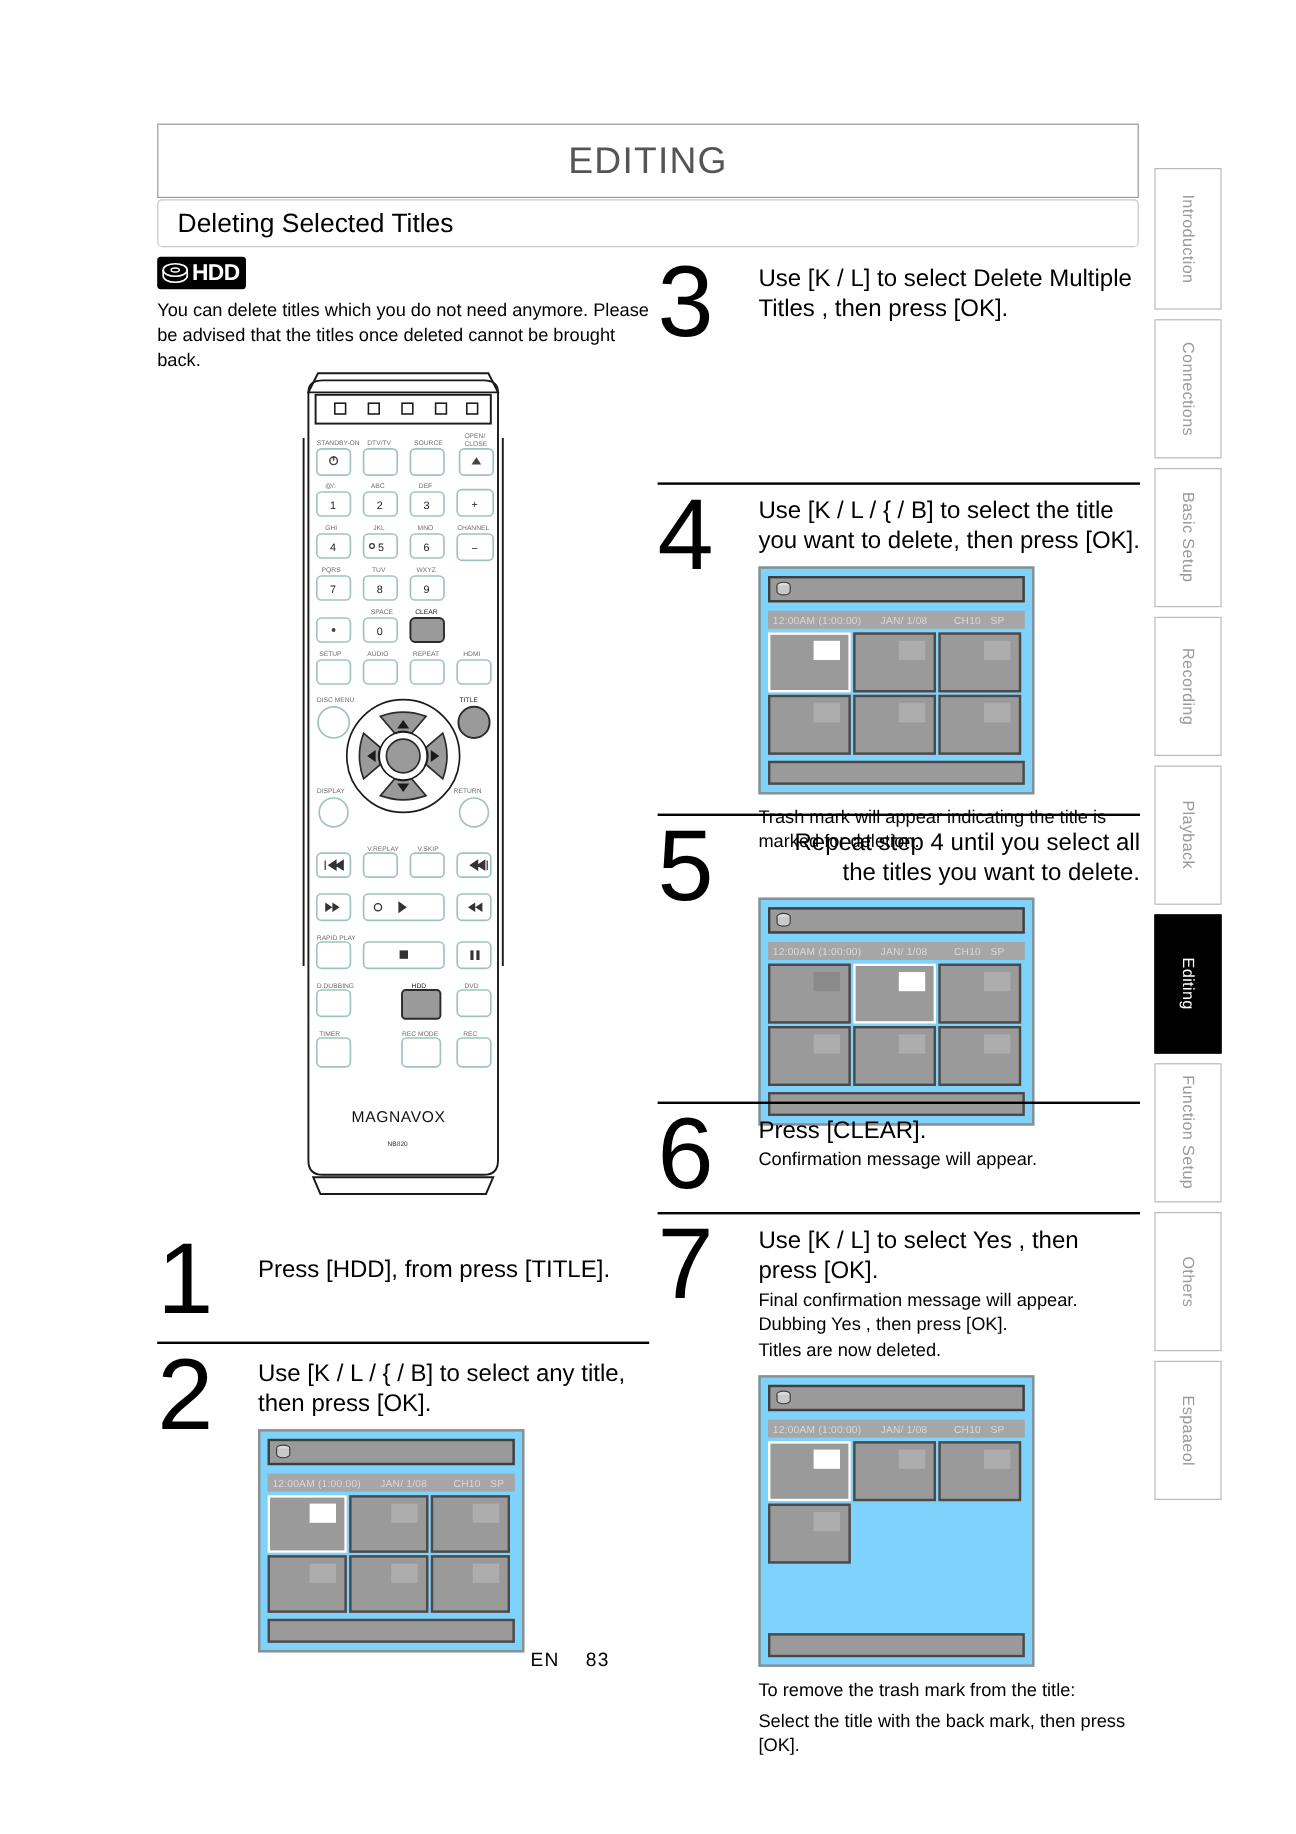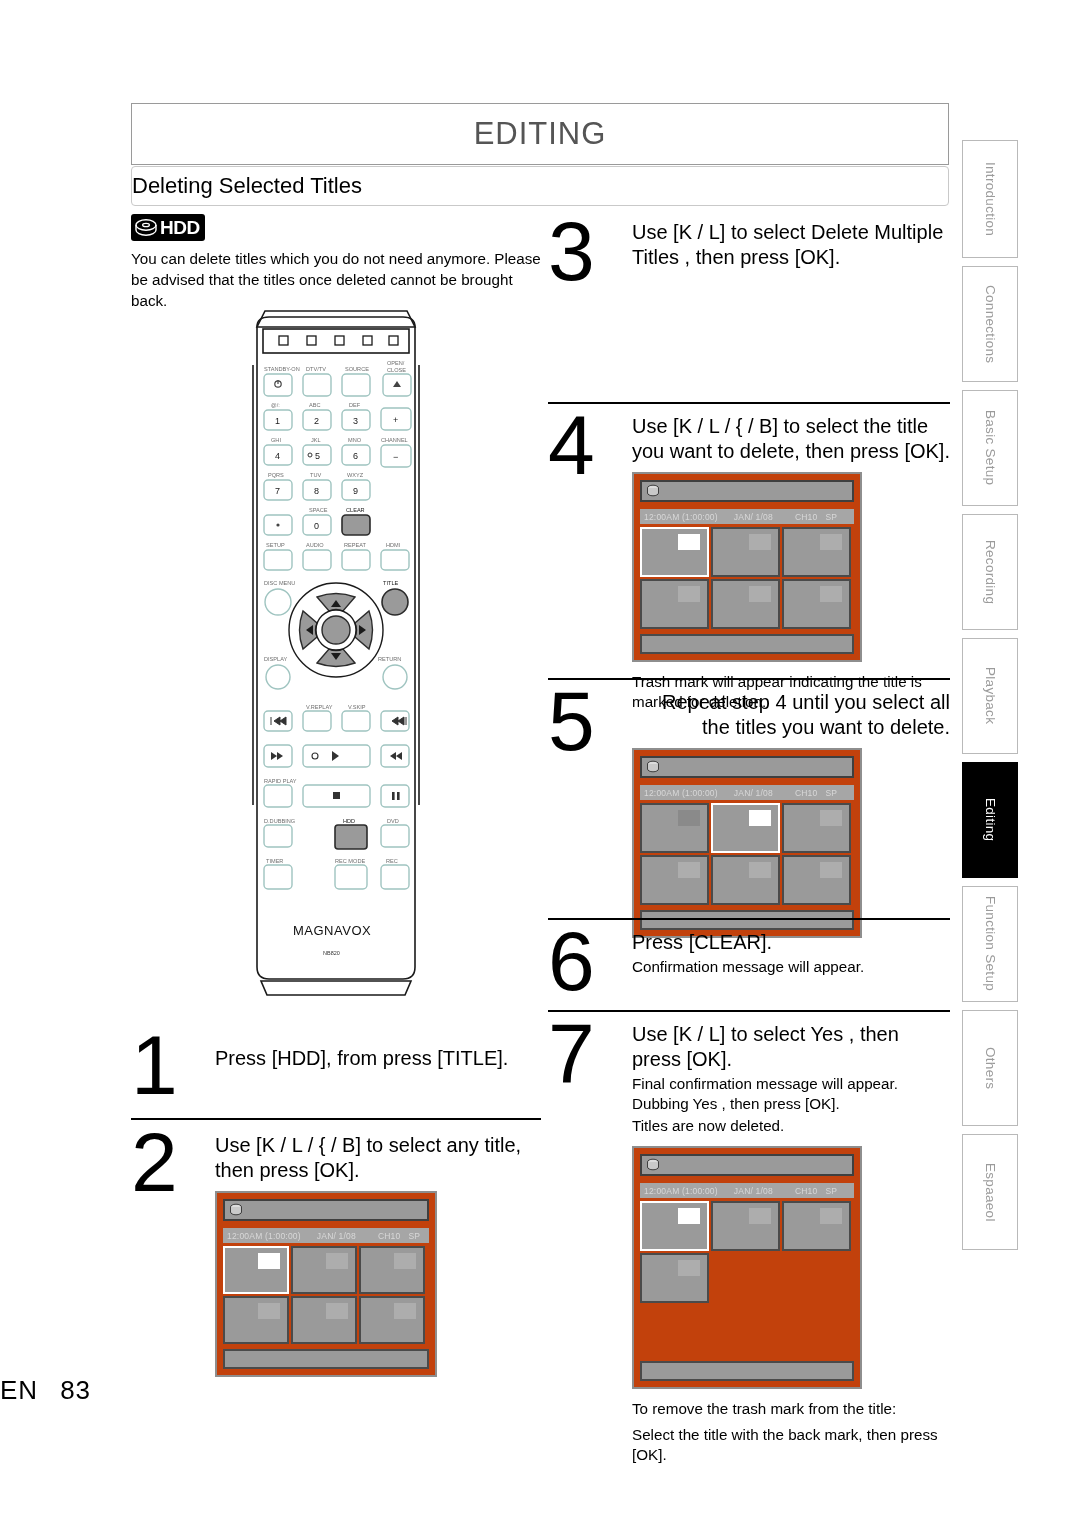--- a/index.html
+++ b/index.html
@@ -19,21 +19,21 @@
   .chapter-box{
     position:absolute; left:131px; top:103px; width:818px; height:62px;
     border:1px solid #9a9a9a; border-top:1px solid #9a9a9a;
     display:flex; align-items:center; justify-content:center;
   }
   .chapter-title{ font-size:31px; color:#555; letter-spacing:1px; }
 
   .section-box{
     position:absolute; left:131px; top:166px; width:818px; height:40px;
     border:1px solid #c9c9c9; border-radius:4px;
-    display:flex; align-items:center; 
+    display:flex; align-items:center; padding-left:16px;
   }
   .section-title{ font-size:22px; color:#000; }
 
   
   .col-left { position:absolute; left:131px; top:210px; width:410px; height:1150px; }
   .col-right{ position:absolute; left:548px; top:210px; width:402px; height:1160px; }
 
   
   .hdd-badge{
     position:absolute; left:0px; top:4px;
@@ -68,21 +68,21 @@
   .osd-menu{
     background:#999; border:2px solid #3f3f3f;
     width:158px; padding:4px 0 4px 0;
     text-align:center;
   }
   .osd-menu .row{ color:#fff; font-size:13px; line-height:19px; }
   .osd-menu .row.highlight{ background:#fff; color:#fff; height:17px; margin:1px 4px; }
 
   
   .osd-screen{
-    background:#c2410c; border:2px solid #8e8e8e;
+    background:#7dd3fc; border:2px solid #8e8e8e;
     padding:6px;
   }
   .osd-topbar{
     background:#9a9a9a; border:2px solid #3f3f3f; height:22px;
     display:flex; align-items:center; padding-left:3px;
   }
   .disc-glyph{ width:16px; height:16px; }
   .osd-infobar{
     background:#a6a6a6; height:15px; margin-top:7px;
     display:flex; align-items:center; color:#d8d8d8;
@@ -125,21 +125,21 @@
   .sidetab span{
     writing-mode:vertical-rl;
     white-space:nowrap;
     letter-spacing:.3px;
   }
   .sidetab.active{ background:#000; color:#fff; border-color:#000; }
 
   
   .footer{
     position:absolute; left:0; top:1375px; width:950px;
-    text-align:left; font-size:26px; letter-spacing:1px;
+    text-align:center; font-size:16px; letter-spacing:1px;
   }
   .footer .en{ margin-right:22px; }
 </style>
 </head>
 <body>
 
 <div class="page">
 
   <div class="chapter-box">
     <div class="chapter-title">EDITING</div>

